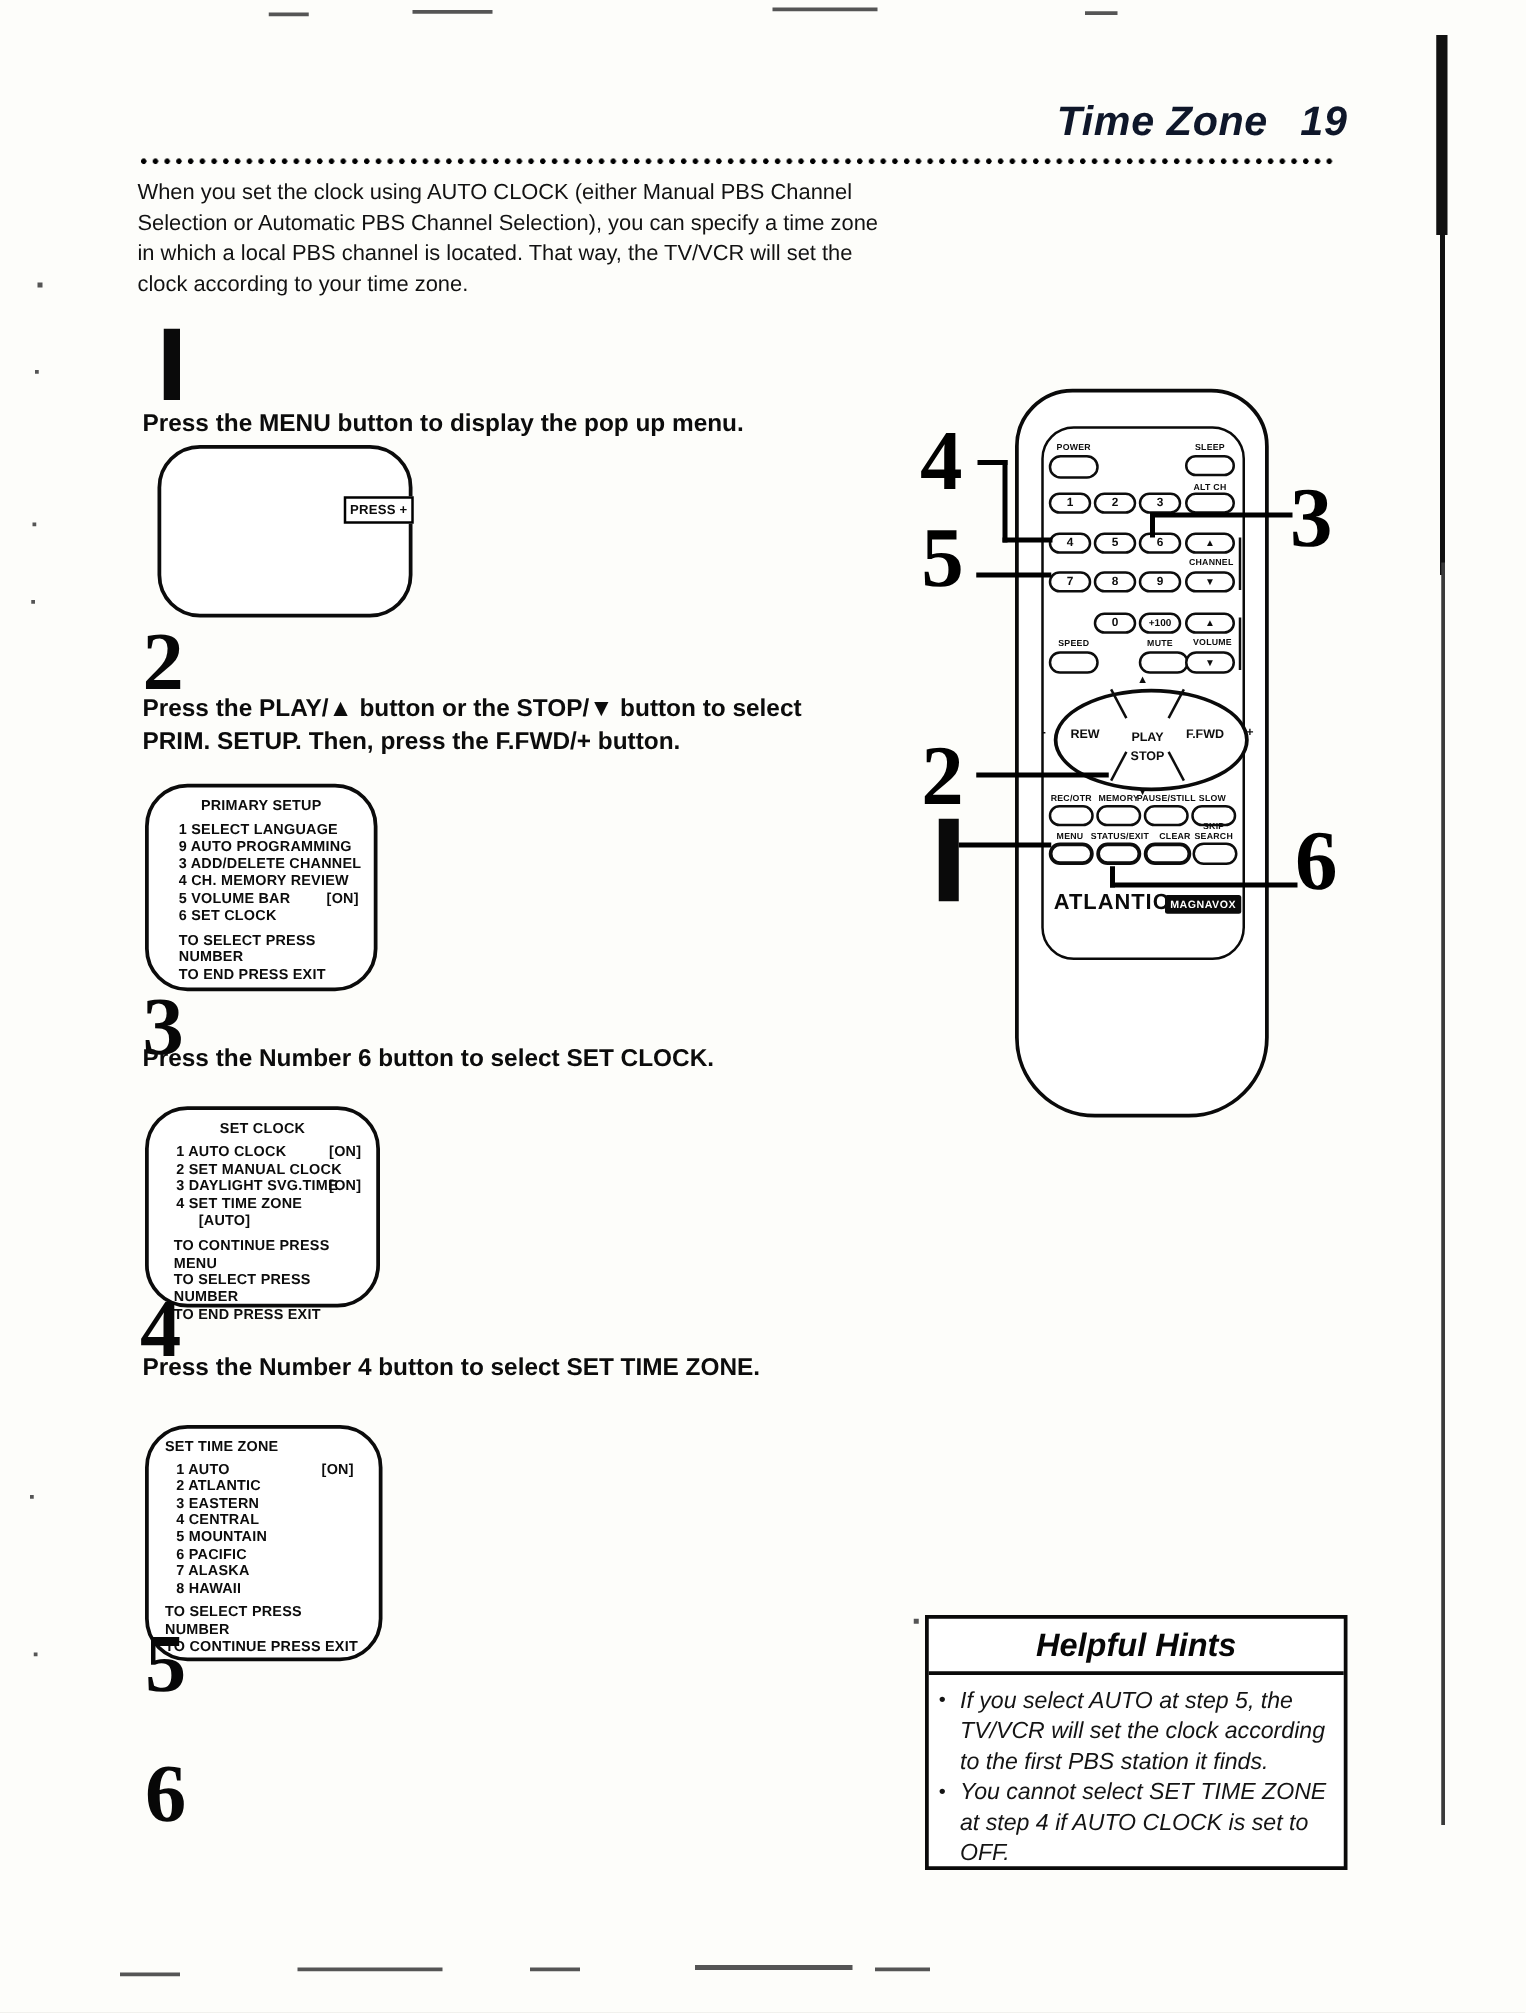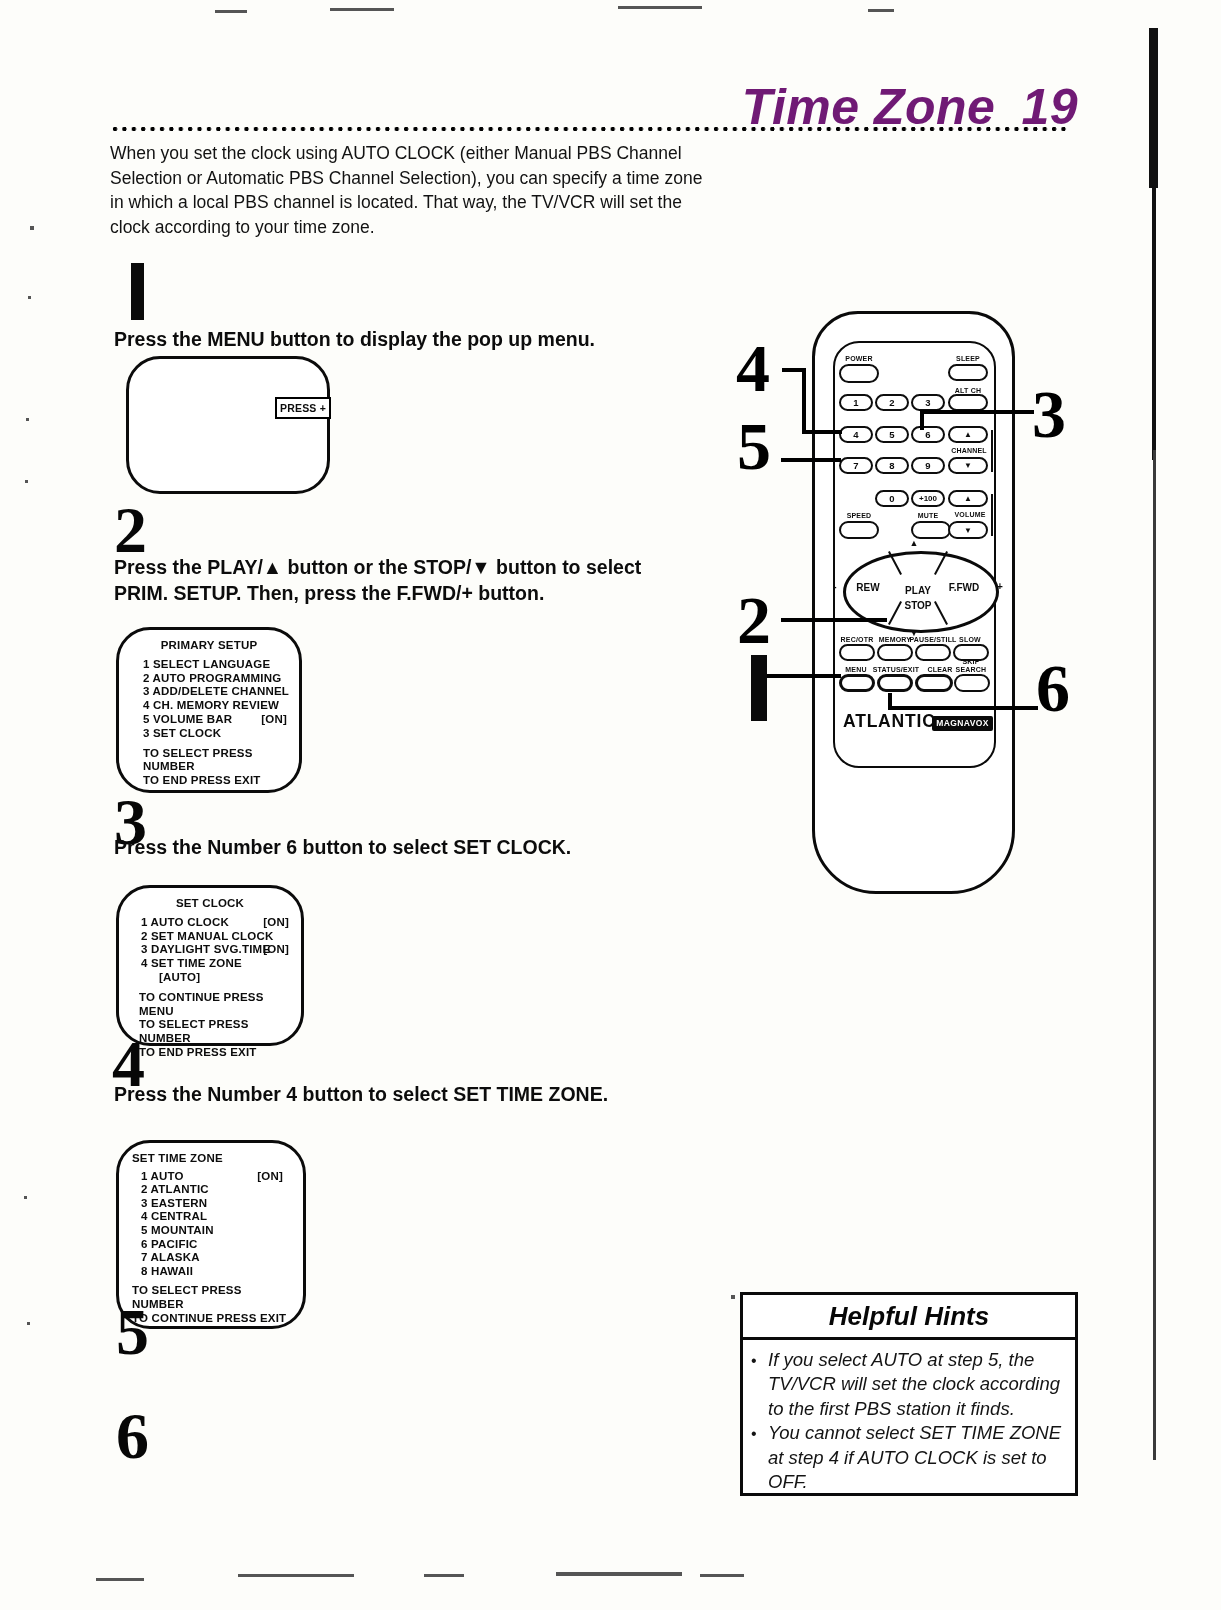--- a/index.html
+++ b/index.html
@@ -1,21 +1,21 @@
 <!DOCTYPE html>
 <html><head>
 <meta charset="utf-8">
 <style>
   html,body{margin:0;padding:0;background:#e8e8e4;}
   .page{position:relative;width:1221px;height:1610px;margin:0 auto;background:#fdfdfa;
         font-family:"Liberation Sans",sans-serif;color:#111;overflow:hidden;}
 
   
   .page-title{position:absolute;top:78px;left:560px;width:518px;text-align:right;
-    font-style:italic;font-weight:bold;font-size:50px;letter-spacing:0.5px;color:#701a75;white-space:nowrap;}
+    font-style:italic;font-weight:bold;font-size:33px;letter-spacing:0.5px;color:#0f172a;white-space:nowrap;}
   .page-title .pgnum{margin-left:26px;}
   .dotted-rule{position:absolute;left:112px;top:126px;width:958px;height:6px;
     background-image:radial-gradient(circle at 3px 3px,#000 2px,rgba(0,0,0,0) 2.4px);
     background-size:9.4px 6px;background-repeat:repeat-x;}
 
   .intro{position:absolute;left:110px;top:141px;width:595px;font-size:17.5px;line-height:24.6px;color:#121212;}
 
   
   .step-num{position:absolute;font-family:"Liberation Serif",serif;font-weight:bold;
     font-size:66px;line-height:0.92;color:#070707;}
@@ -103,25 +103,25 @@
 
   <div class="step-num" style="left:114px;top:500px;">2</div>
   <div class="step-head" style="left:114px;top:554px;width:620px;">
     <div>Press the PLAY/▲ button or the STOP/▼ button to select</div>
     <div>PRIM. SETUP. Then, press the F.FWD/+ button.</div>
   </div>
 
   <div class="screen" style="left:116px;top:627px;width:180px;height:160px;">
     <div class="osd-title-c">PRIMARY SETUP</div>
     <div class="osd-row"><span>1 SELECT LANGUAGE</span></div>
-    <div class="osd-row"><span>2 AUTO PROGRAMMING</span></div>
+    <div class="osd-row"><span>9 AUTO PROGRAMMING</span></div>
     <div class="osd-row"><span>3 ADD/DELETE CHANNEL</span></div>
     <div class="osd-row"><span>4 CH. MEMORY REVIEW</span></div>
     <div class="osd-row"><span>5 VOLUME BAR</span><span class="osd-val">[ON]</span></div>
-    <div class="osd-row"><span>3 SET CLOCK</span></div>
+    <div class="osd-row"><span>6 SET CLOCK</span></div>
     <div class="osd-row osd-footer">TO SELECT PRESS NUMBER</div>
     <div class="osd-row">TO END PRESS EXIT</div>
   </div>
 
   <div class="step-num" style="left:114px;top:792px;">3</div>
   <div class="step-head" style="left:114px;top:834px;width:580px;">Press the Number 6 button to select SET CLOCK.</div>
 
   <div class="screen" style="left:116px;top:885px;width:182px;height:155px;">
     <div class="osd-title-c">SET CLOCK</div>
     <div class="osd-row" style="padding-left:22px;"><span>1 AUTO CLOCK</span><span class="osd-val">[ON]</span></div>

